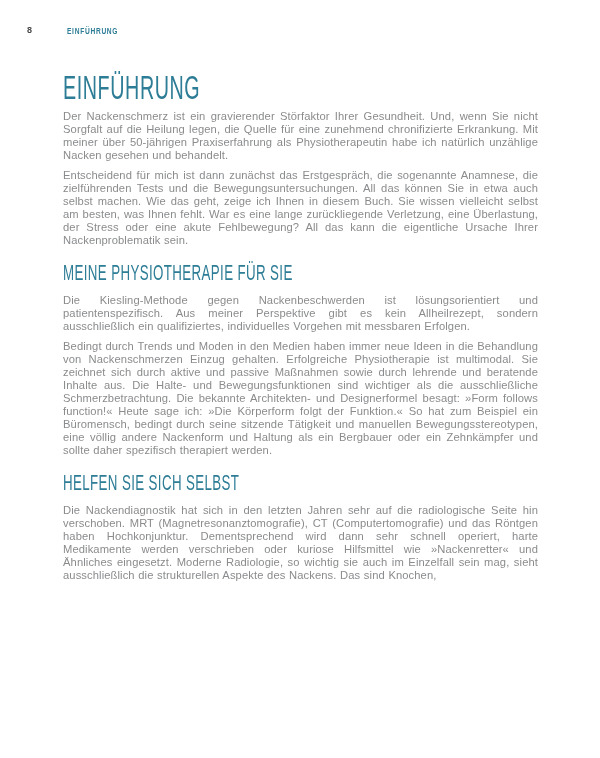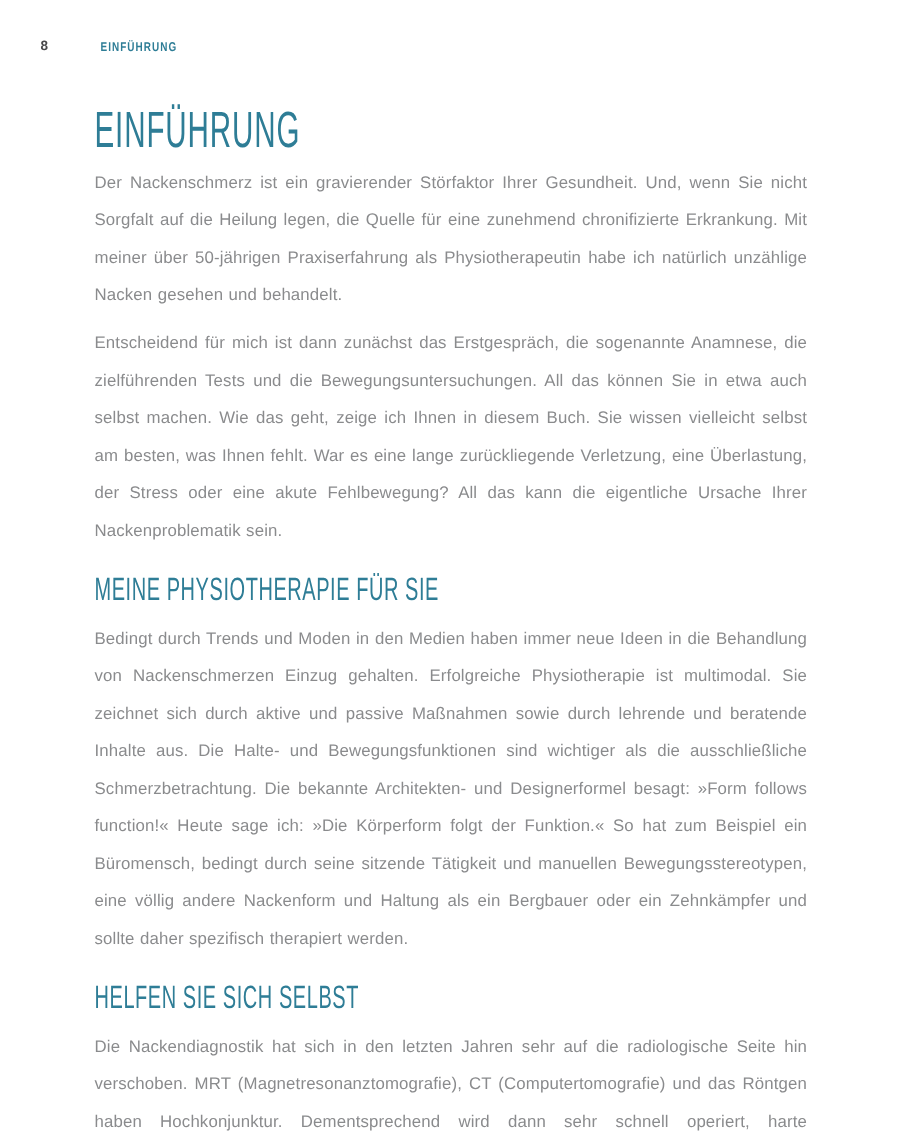--- a/index.html
+++ b/index.html
@@ -67,21 +67,21 @@
     font-weight: 400;
     color: #2e7d96;
     letter-spacing: 0.6px;
     transform: scaleX(0.62);
     transform-origin: left center;
     white-space: nowrap;
   }
   p.body-text {
     margin: 0 0 7px 0;
     font-size: 11.2px;
-    line-height: 25px;
+    line-height: 13px;
     font-weight: 400;
     color: #8a8b8d;
     text-align: justify;
     letter-spacing: 0.1px;
     word-spacing: 0.4px;
     hyphens: auto;
     -webkit-hyphens: auto;
   }
 </style>
 </head>
@@ -97,20 +97,21 @@
   <main class="content">
 
     <h1 class="chapter-title">EINFÜHRUNG</h1>
 
     <p class="body-text">Der Nackenschmerz ist ein gravierender Störfaktor Ihrer Gesundheit. Und, wenn Sie nicht Sorgfalt auf die Heilung legen, die Quelle für eine zunehmend chronifizierte Erkrankung. Mit meiner über 50-jährigen Praxiserfahrung als Physiotherapeutin habe ich natürlich unzählige Nacken gesehen und behandelt.</p>
 
     <p class="body-text">Entscheidend für mich ist dann zunächst das Erstgespräch, die sogenannte Anamnese, die zielführenden Tests und die Bewegungsuntersuchungen. All das können Sie in etwa auch selbst machen. Wie das geht, zeige ich Ihnen in diesem Buch. Sie wissen vielleicht selbst am besten, was Ihnen fehlt. War es eine lange zurückliegende Verletzung, eine Überlastung, der Stress oder eine akute Fehlbewegung? All das kann die eigentliche Ursache Ihrer Nackenproblematik sein.</p>
 
     <h2 class="section-heading">MEINE PHYSIOTHERAPIE FÜR SIE</h2>
 
+    <p class="body-text">Die Kiesling-Methode gegen Nackenbeschwerden ist lösungsorientiert und patientenspezifisch. Aus meiner Perspektive gibt es kein Allheilrezept, sondern ausschließlich ein qualifiziertes, individuelles Vorgehen mit messbaren Erfolgen.</p>
 
     <p class="body-text">Bedingt durch Trends und Moden in den Medien haben immer neue Ideen in die Behandlung von Nackenschmerzen Einzug gehalten. Erfolgreiche Physiotherapie ist multimodal. Sie zeichnet sich durch aktive und passive Maßnahmen sowie durch lehrende und beratende Inhalte aus. Die Halte- und Bewegungsfunktionen sind wichtiger als die ausschließliche Schmerzbetrachtung. Die bekannte Architekten- und Designerformel besagt: »Form follows function!« Heute sage ich: »Die Körperform folgt der Funktion.« So hat zum Beispiel ein Büromensch, bedingt durch seine sitzende Tätigkeit und manuellen Bewegungsstereotypen, eine völlig andere Nackenform und Haltung als ein Bergbauer oder ein Zehnkämpfer und sollte daher spezifisch therapiert werden.</p>
 
     <h2 class="section-heading">HELFEN SIE SICH SELBST</h2>
 
     <p class="body-text">Die Nackendiagnostik hat sich in den letzten Jahren sehr auf die radiologische Seite hin verschoben. MRT (Magnetresonanztomografie), CT (Computertomografie) und das Röntgen haben Hochkonjunktur. Dementsprechend wird dann sehr schnell operiert, harte Medikamente werden verschrieben oder kuriose Hilfsmittel wie »Nackenretter« und Ähnliches eingesetzt. Moderne Radiologie, so wichtig sie auch im Einzelfall sein mag, sieht ausschließlich die strukturellen Aspekte des Nackens. Das sind Knochen,</p>
 
   </main>
 
 </div>

